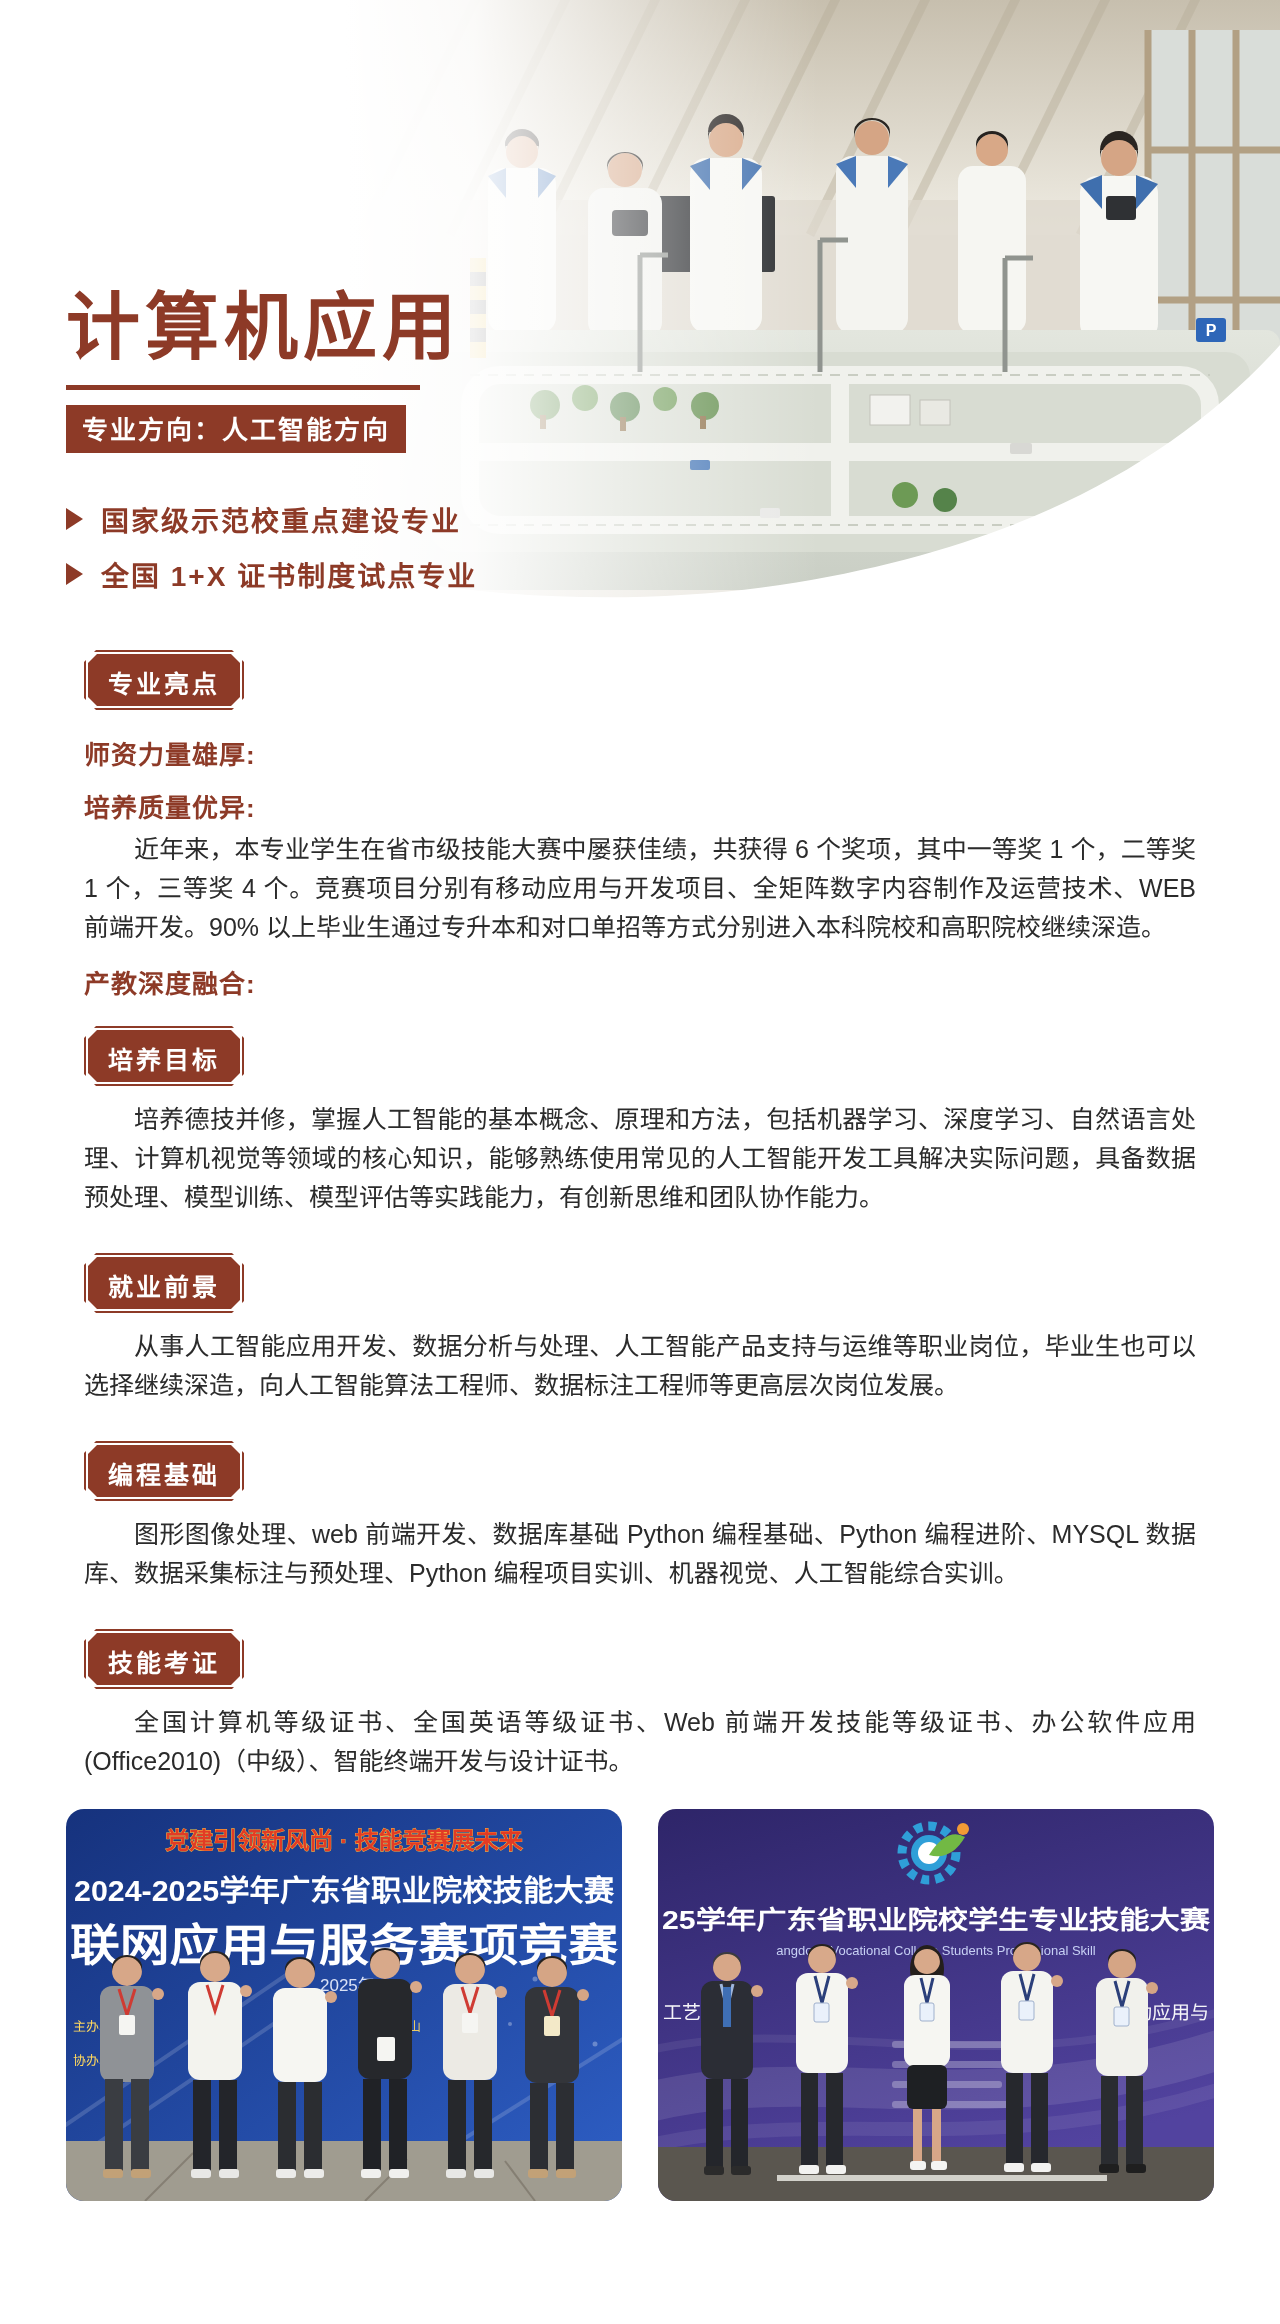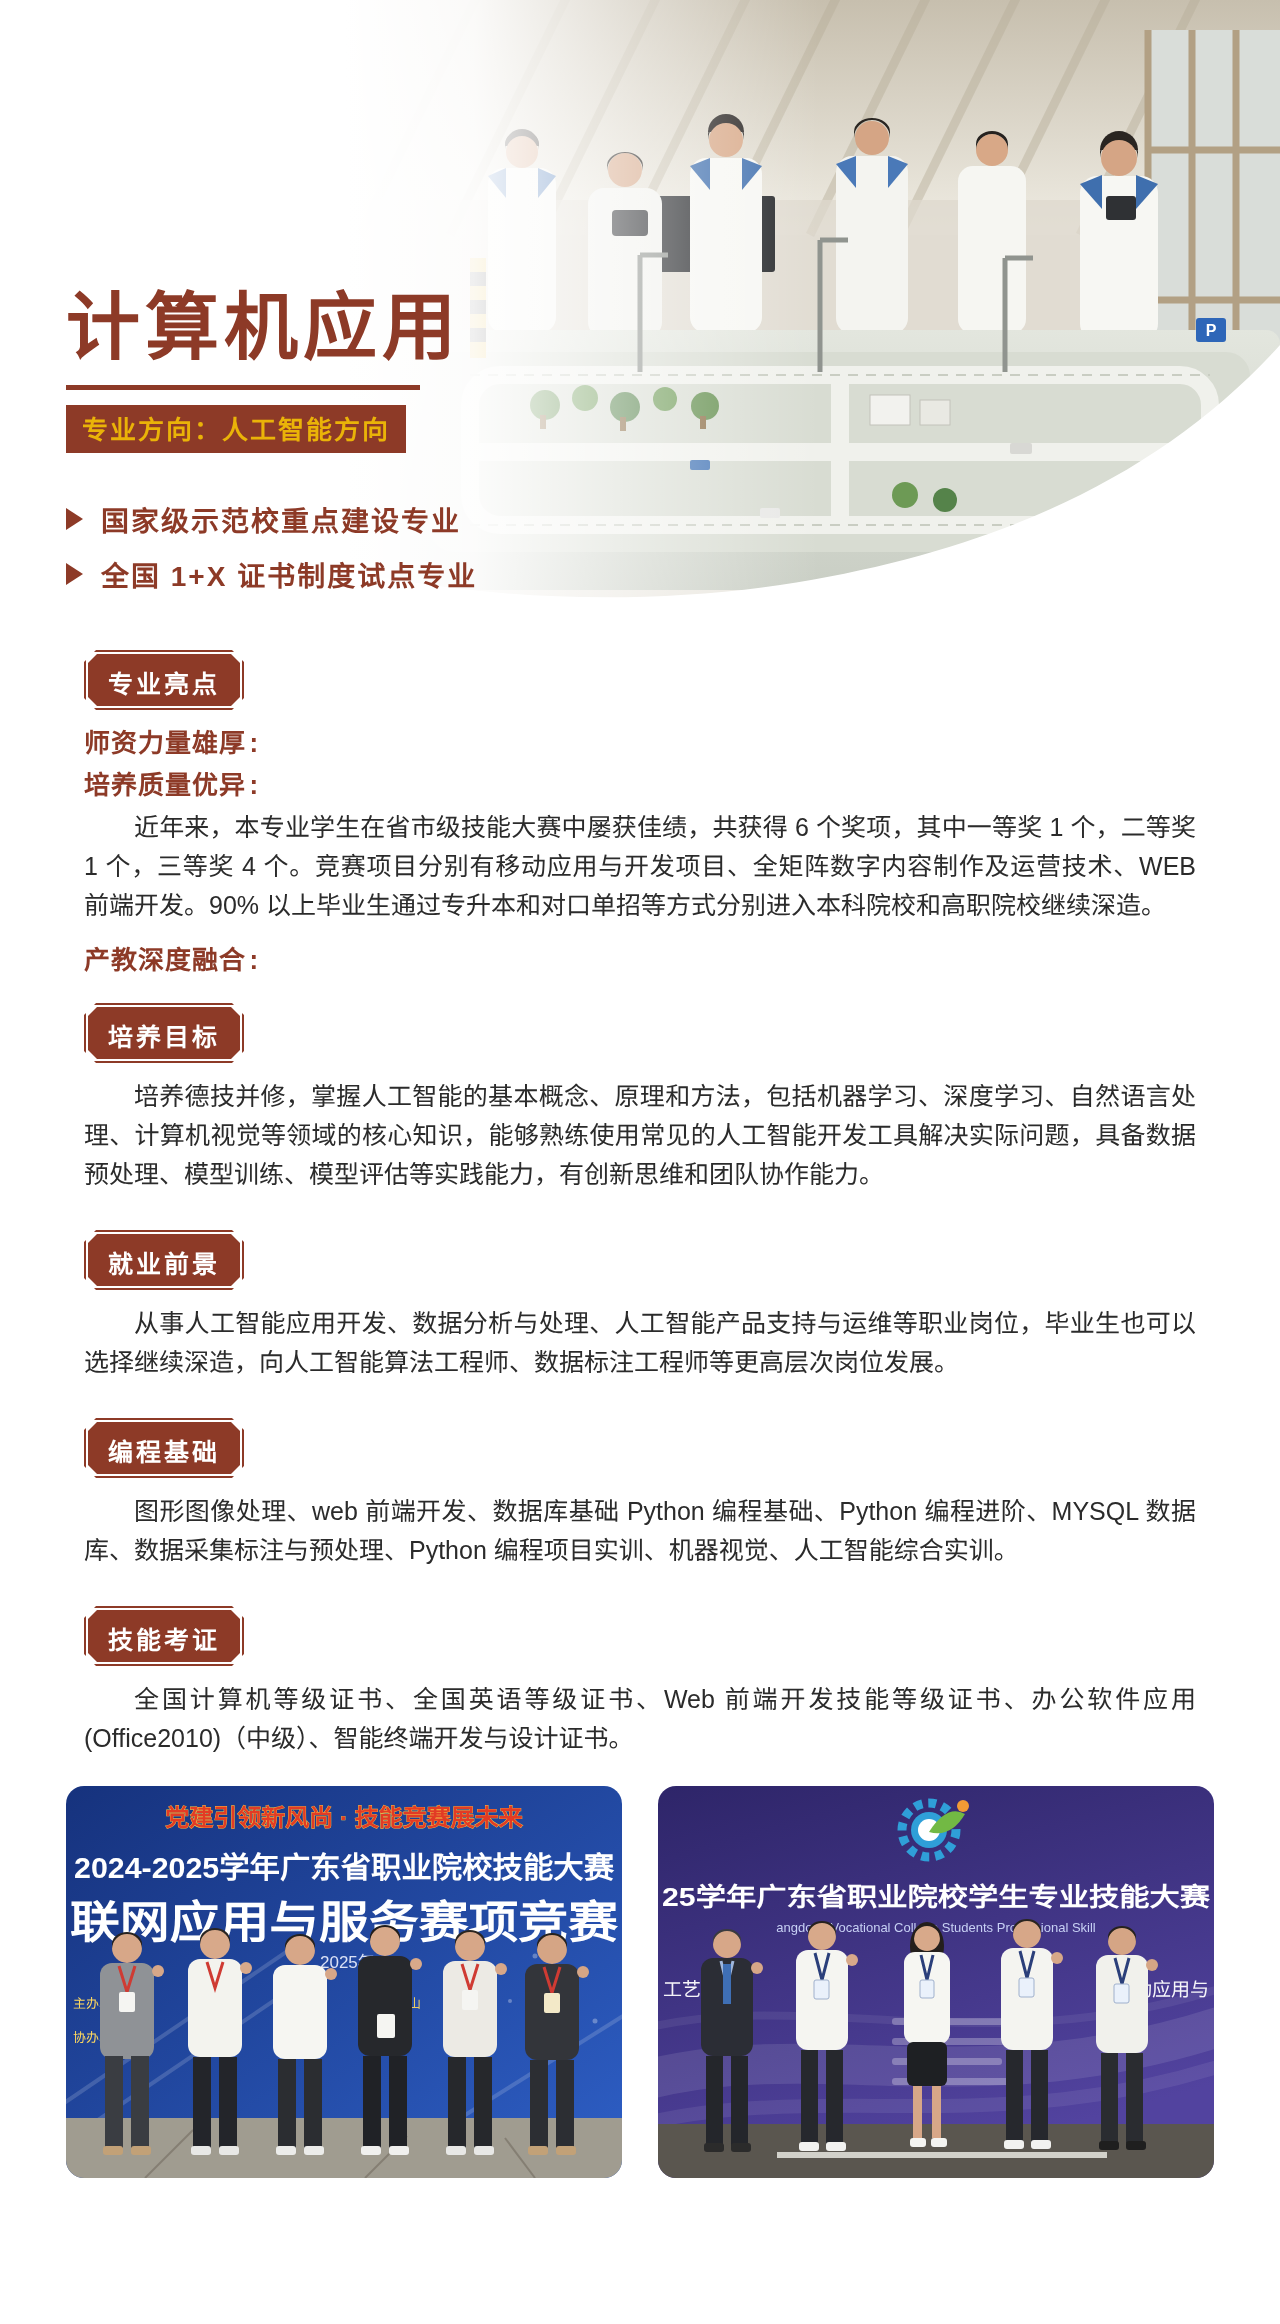--- a/index.html
+++ b/index.html
@@ -9,36 +9,36 @@
 
   
   .hero { position:relative; width:1280px; height:600px; }
   .hero-scene { position:absolute; inset:0; width:100%; height:100%; }
   .hero-fade { position:absolute; inset:0;
     background:linear-gradient(90deg,#fff 0%,#fff 27%,rgba(255,255,255,.92) 37%,rgba(255,255,255,.45) 50%,rgba(255,255,255,0) 64%); }
   .hero-curve { position:absolute; left:0; bottom:0; width:1280px; height:600px; }
   .hero-text { position:absolute; left:66px; top:291px; z-index:5; }
   .hero-title { font-size:74px; font-weight:800; color:#8d3a27; letter-spacing:5px; line-height:1; }
   .title-rule { width:354px; height:5px; background:#8d3a27; margin-top:20px; }
-  .direction-badge { display:inline-block; background:#8d3a27; color:#eab308; font-size:26px; font-weight:600;
+  .direction-badge { display:inline-block; background:#8d3a27; color:#ffffff; font-size:26px; font-weight:600;
     letter-spacing:2px; padding:4px 16px 7px; margin-top:15px; }
   .hero-bullets { margin-top:46px; display:flex; flex-direction:column; gap:15px; list-style:none;justify-content:space-between; }
   .bullet { display:flex; align-items:center; gap:18px; color:#8d3a27; font-weight:700; font-size:28px; letter-spacing:2px; }
   .tri { width:0; height:0; border-left:17px solid #8d3a27; border-top:11px solid transparent; border-bottom:11px solid transparent; flex:0 0 auto; }
 
   
   .content { padding:0 84px; }
   .plaque-outer { display:inline-block; border:2px solid #8d3a27; padding:2px;
     clip-path:polygon(12px 0,calc(100% - 12px) 0,100% 12px,100% calc(100% - 12px),calc(100% - 12px) 100%,12px 100%,0 calc(100% - 12px),0 12px);
     margin:22px 0 8px; }
   .plaque-outer.first { margin-top:50px; }
   .plaque { display:inline-block; background:#8d3a27; color:#fff; font-size:25px; font-weight:700; letter-spacing:3px;
     padding:10px 20px 6px;
     clip-path:polygon(9px 0,calc(100% - 9px) 0,100% 9px,100% calc(100% - 9px),calc(100% - 9px) 100%,9px 100%,0 calc(100% - 9px),0 9px); }
-  .subhead { font-size:26px; font-weight:700; color:#8d3a27; margin:4px 0 4px; letter-spacing:1px;font-family:Liberation Mono, monospace; }
+  .subhead { font-size:26px; font-weight:700; color:#8d3a27; margin:16px 0 4px; letter-spacing:1px; }
   .body-par { font-size:25px; line-height:1.56; color:#2b2b2b; text-align:justify; text-indent:2em; margin:6px 0 14px; }
 
   
   .gallery { display:flex; gap:36px; padding:0 66px; margin-top:28px; }
   .card { flex:1; }
   .photo { height:392px; border-radius:18px; overflow:hidden; position:relative; }
   .photo svg { display:block; width:100%; height:100%; }
   svg text { font-family:"Liberation Sans", sans-serif; }
 </style>
 </head>

